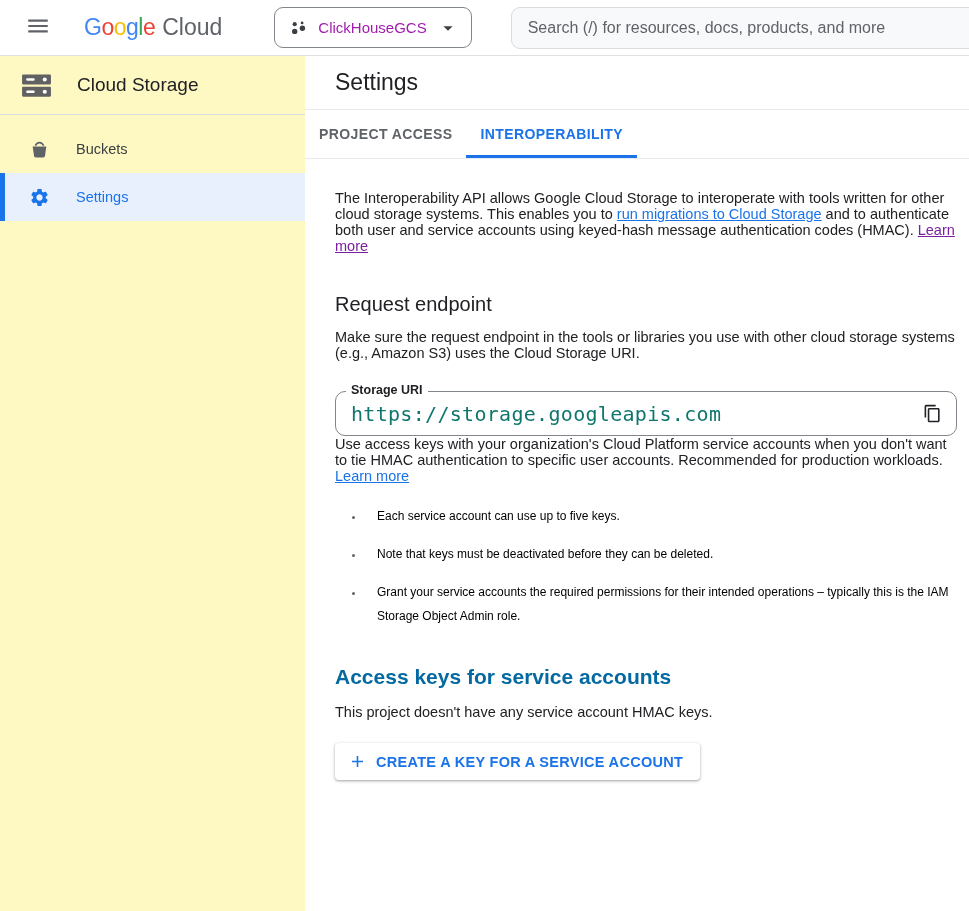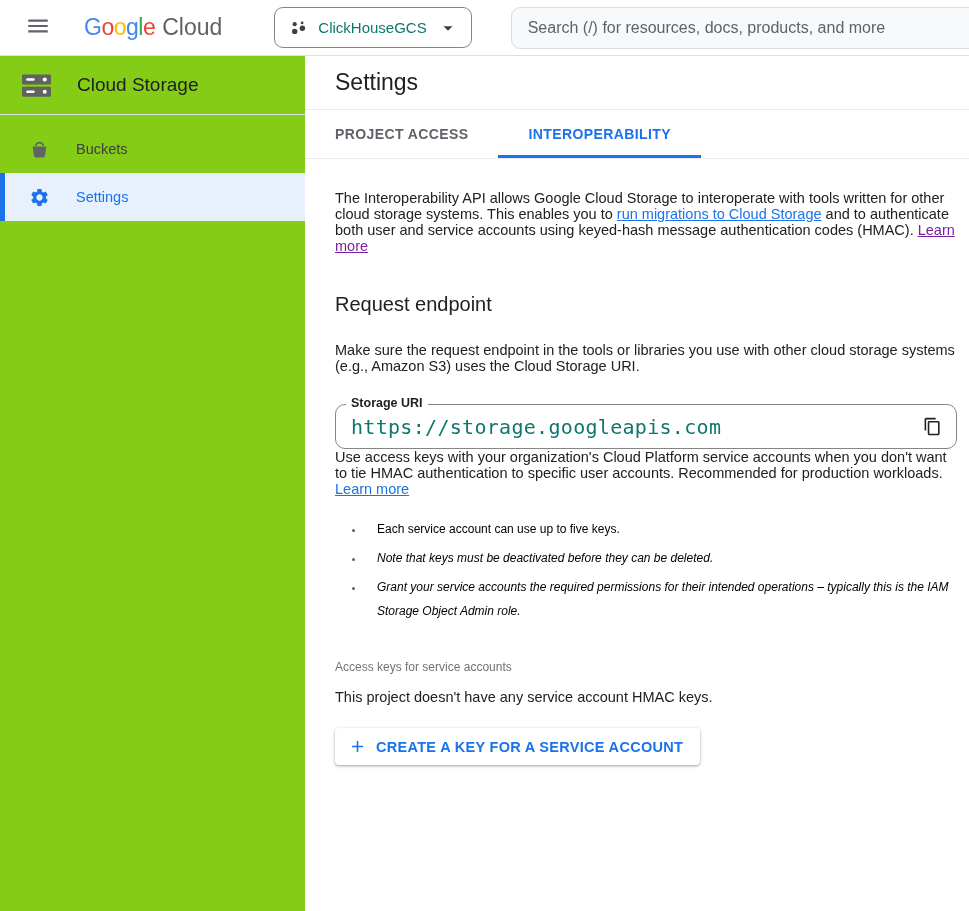--- a/index.html
+++ b/index.html
@@ -10,30 +10,30 @@
   .topbar { position:absolute; top:0; left:0; width:969px; height:56px;
     display:flex; align-items:center; background:#fff; border-bottom:1px solid #e0e0e0; z-index:5; }
   .hamburger { margin-left:25px; width:26px; height:26px; border:none; background:none; cursor:pointer;
     display:flex; align-items:center; justify-content:center; }
   .logo { display:flex; align-items:baseline; margin-left:33px; font-size:23px; letter-spacing:-0.5px; }
   .logo .lg { font-weight:500; }
   .c-blue { color:#4285F4; } .c-red { color:#EA4335; } .c-yellow { color:#FBBC05; } .c-green { color:#34A853; }
   .logo .cloud { color:#5f6368; margin-left:7px; font-weight:400; letter-spacing:0; }
   .proj-btn { margin-left:52px; height:41px; display:flex; align-items:center; gap:10px;
     padding:0 12px 0 14px; border:1px solid #80868b; border-radius:9px; background:#fff;
-    font-family:inherit; font-size:15px; font-weight:500; color:#0f766e; cursor:pointer; }
+    font-family:inherit; font-size:15px; font-weight:500; color:#a21caf; cursor:pointer; }
   .search-wrap { flex:1; margin-left:39px; margin-right:-10px; height:42px;
     border:1px solid #dadce0; border-radius:9px; background:#f8f9fa; display:flex; align-items:center; }
   .search-wrap input { border:none; outline:none; background:transparent; width:100%;
     padding:0 12px 0 16px; font-family:inherit; font-size:16px; color:#3c4043; }
   .search-wrap input::placeholder { color:#5f6368; opacity:1; }
 
   
   .sidebar { position:absolute; top:56px; left:0; width:352px; height:855px;
-    border-right:1px solid #dadce0; background:#84cc16; }
+    border-right:1px solid #dadce0; background:#fef9c3; }
   .side-head { height:59px; display:flex; align-items:center; padding-left:19px;
     border-bottom:1px solid #dadce0; }
   .side-head .title { font-size:19px; color:#202124; margin-left:23px; }
   .nav { padding-top:10px; }
   .nav-item { position:relative; height:48px; display:flex; align-items:center; cursor:pointer;
     font-size:14.5px; color:#3c4043; }
   .nav-item .ic { width:22px; display:flex; justify-content:center; margin-left:28px; }
   .nav-item .lbl { margin-left:26px; }
   .nav-item.active { background:#e8f0fe; color:#1a73e8; }
   .nav-item.active::before { content:""; position:absolute; left:0; top:0; bottom:0; width:5px; background:#1a73e8; }
@@ -43,47 +43,47 @@
     height:50px; display:flex; align-items:center; background:#fff; cursor:pointer; font-size:14.5px; color:#3c4043; }
   .side-foot .ic { width:24px; display:flex; justify-content:center; margin-left:27px; }
   .side-foot .lbl { margin-left:25px; }
 
   
   .main { position:absolute; top:56px; left:305px; right:0; bottom:0; background:#fff; }
   .main-head { height:54px; display:flex; align-items:center; padding-left:30px;
     border-bottom:1px solid #e8eaed; }
   .main-head h1 { font-size:23px; font-weight:400; color:#202124; }
   .tabbar { height:49px; display:flex; border-bottom:1px solid #e8eaed; }
-  .tab { position:relative; height:100%; display:flex; align-items:center; padding:0 30px;
+  .tab { position:relative; height:100%; display:flex; align-items:center; padding:0 14px;
     font-size:14px; font-weight:700; letter-spacing:.4px; color:#5f6368; cursor:pointer; }
   .tab.active { color:#1a73e8; }
   .tab.active::after { content:""; position:absolute; left:0; right:0; bottom:0; height:3px; background:#1a73e8; }
 
   .content { padding:31px 12px 0 30px; }
   .content p { font-size:14.5px; line-height:16px; color:#202124; }
   a.link { color:#1a73e8; text-decoration:underline; cursor:pointer; }
   a.link.visited { color:#7b1fa2; }
   h2.sect { font-size:20px; font-weight:400; color:#202124; margin-top:39px; }
-  h2.sect + p { margin-top:26px; }
-  h3.subsect { font-size:12px; font-weight:400; color:#737373; margin-top:37px; }
+  h2.sect + p { margin-top:13px; }
+  h3.subsect { font-size:21px; font-weight:700; color:#0369a1; margin-top:37px; }
   h3.subsect + p { margin-top:15px; }
 
   .field { position:relative; margin-top:30px; height:45px; border:1px solid #80868b;
     border-radius:10px; display:flex; align-items:center; padding:0 10px 0 15px; }
   .field .flabel { position:absolute; top:-9px; left:10px; background:#fff; padding:0 5px;
     font-size:12.5px; font-weight:700; color:#202124; }
   .field .fvalue { flex:1; font-family:"DejaVu Sans Mono", monospace; font-size:20px;
     letter-spacing:.3px; color:#0f766e; }
   .copy-btn { width:28px; height:28px; border:none; background:none; cursor:pointer;
     display:flex; align-items:center; justify-content:center; border-radius:4px; }
 
   ul.blist { margin-top:20px; padding-left:30px; }
   ul.blist li { font-size:12px; line-height:24px; color:#000000; padding-left:12px; }
   ul.blist li::marker { color:#5f6368; font-size:11px; }
-  ul.blist li + li { margin-top:5px;font-style:italic; }
+  ul.blist li + li { margin-top:14px; }
 
   .create-btn { margin-top:23px; height:37px; display:inline-flex; align-items:center; gap:9px;
     padding:0 17px 0 13px; background:#fff; border:none; border-radius:4px; cursor:pointer;
     color:#1a73e8; font-family:inherit; font-size:14.5px; font-weight:700; letter-spacing:.3px;
     box-shadow:0 1px 2px 0 rgba(60,64,67,.30), 0 1px 3px 1px rgba(60,64,67,.15); }
 </style>
 </head>
 <body>
 
 <div class="topbar">

